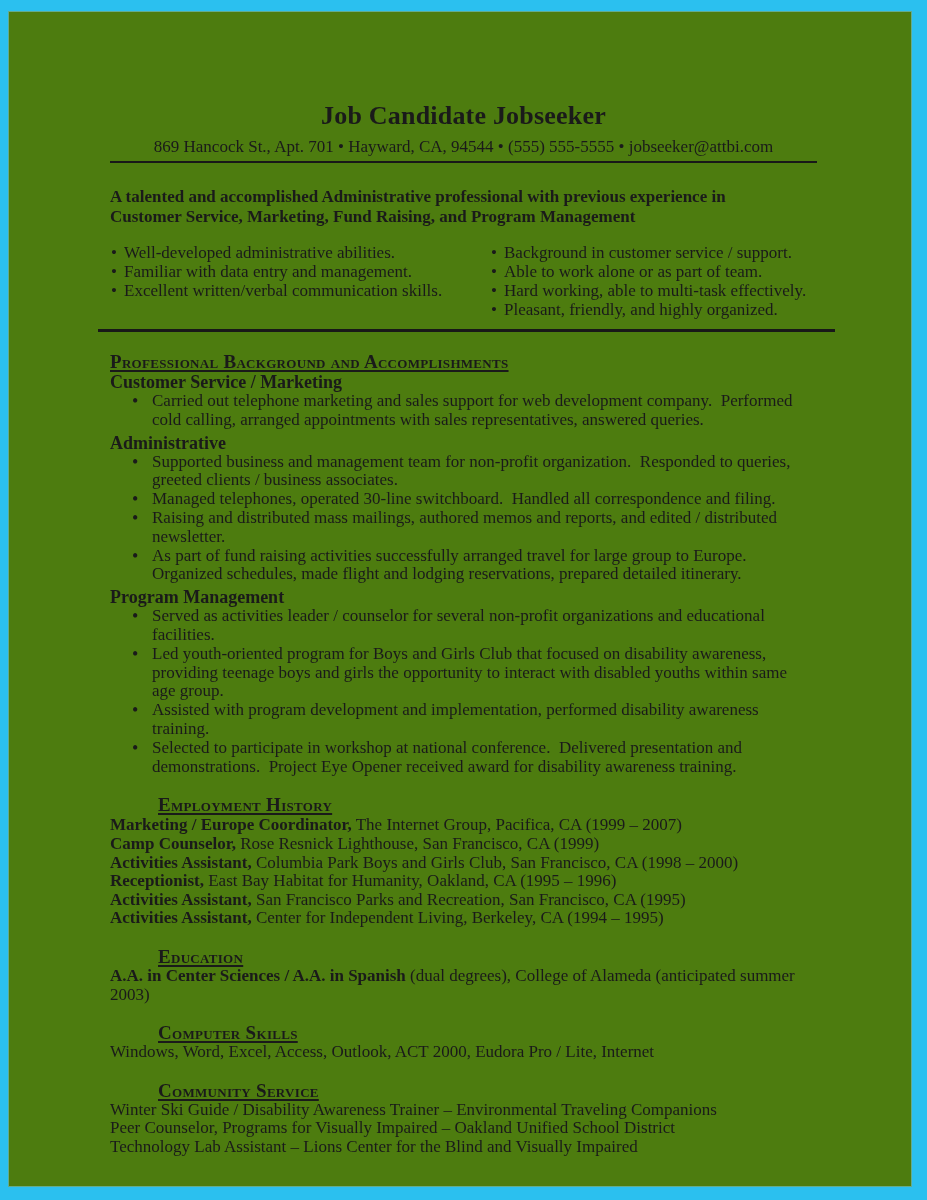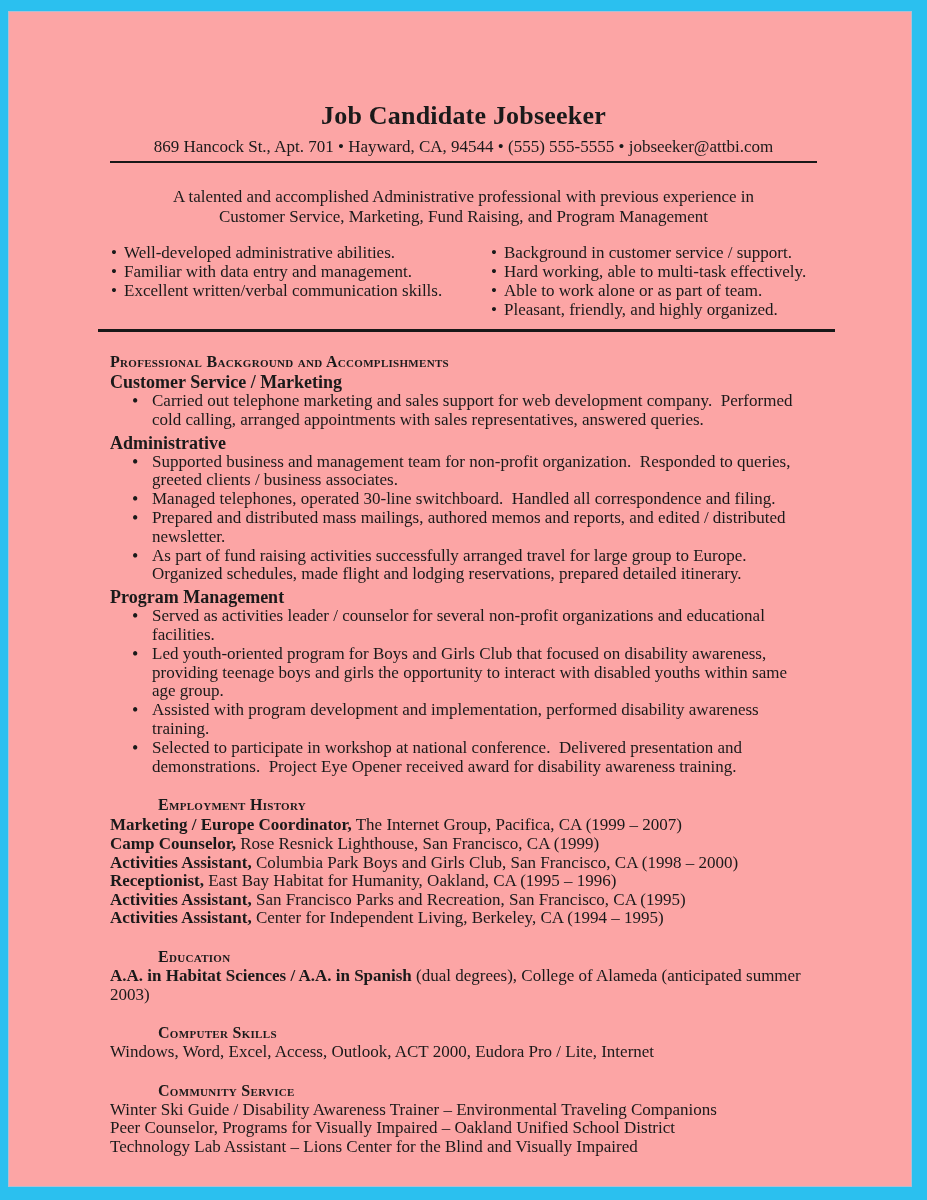--- a/index.html
+++ b/index.html
@@ -13,21 +13,21 @@
     background: #2bc0ef; 
     font-family: "Liberation Serif", "DejaVu Serif", serif;
     color: #1a1a1a;
   }
   .page {
     position: absolute;
     left: 8px;
     top: 11px;
     right: 15px;
     bottom: 13px;
-    background: #fca5a5;
+    background: #4d7c0f;
     box-shadow: inset 0 0 0 1px rgba(120,210,245,.55);
   }
   .content {
     padding: 90px 95px 0 102px;
     font-size: 17px;
     line-height: 19px;
   }
   
   .name {
     margin: 0;
@@ -43,22 +43,21 @@
     white-space: pre-wrap;
   }
   .rule1 {
     border: none;
     border-top: 2px solid #181818;
     margin: 5px 0 0 0;
   }
   
   .summary-head {
     margin: 24px 0 0 0;
-    font-weight: normal;
-    text-align: center;
+    font-weight: bold;
     line-height: 19.5px;
   }
   .cols {
     display: flex;
     margin-top: 17px;
   }
   .col-left { width: 380px; }
   .col-right { flex: 1; }
   ul.hl {
     margin: 0;
@@ -77,25 +76,26 @@
     left: 1px;
   }
   .rule2 {
     border: none;
     border-top: 3px solid #181818;
     margin: 10px -18px 0 -12px;
   }
   
   .sec-head {
     margin: 20px 0 0 0;
-    font-size: 16px;
+    font-size: 19px;
     line-height: 20px;
     font-weight: bold;
     font-variant: small-caps;
     letter-spacing: .3px;
+    text-decoration: underline;
     text-decoration-thickness: 2px;
     text-underline-offset: 2px;
   }
   .group-title {
     margin: 1px 0 0 0;
     font-size: 18px;
     line-height: 19px;
     font-weight: bold;
   }
   ul.bullets {
@@ -138,40 +138,40 @@
     <p class="summary-head"><span>A talented and accomplished Administrative professional with previous experience in</span><br><span>Customer Service, Marketing, Fund Raising, and Program Management</span></p>
 
     <div class="cols">
       <ul class="hl col-left">
         <li>Well-developed administrative abilities.</li>
         <li>Familiar with data entry and management.</li>
         <li>Excellent written/verbal communication skills.</li>
       </ul>
       <ul class="hl col-right">
         <li>Background in customer service / support.</li>
+        <li>Able to work alone or as part of team.</li>
         <li>Hard working, able to multi-task effectively.</li>
-        <li>Able to work alone or as part of team.</li>
         <li>Pleasant, friendly, and highly organized.</li>
       </ul>
     </div>
     <hr class="rule2">
 
     <section>
       <h2 class="sec-head">Professional Background and Accomplishments</h2>
 
       <h3 class="group-title">Customer Service / Marketing</h3>
       <ul class="bullets">
         <li><span class="bullet-text">Carried out telephone marketing and sales support for web development company.  Performed cold calling, arranged appointments with sales representatives, answered queries.</span></li>
       </ul>
 
       <h3 class="group-title">Administrative</h3>
       <ul class="bullets">
         <li><span class="bullet-text">Supported business and management team for non-profit organization.  Responded to queries, greeted clients / business associates.</span></li>
         <li><span class="bullet-text">Managed telephones, operated 30-line switchboard.  Handled all correspondence and filing.</span></li>
-        <li><span class="bullet-text">Prepared and distributed mass mailings, authored memos and reports, and edited / distributed newsletter.</span></li>
+        <li><span class="bullet-text">Raising and distributed mass mailings, authored memos and reports, and edited / distributed newsletter.</span></li>
         <li><span class="bullet-text">As part of fund raising activities successfully arranged travel for large group to Europe.  Organized schedules, made flight and lodging reservations, prepared detailed itinerary.</span></li>
       </ul>
 
       <h3 class="group-title">Program Management</h3>
       <ul class="bullets">
         <li><span class="bullet-text">Served as activities leader / counselor for several non-profit organizations and educational facilities.</span></li>
         <li><span class="bullet-text">Led youth-oriented program for Boys and Girls Club that focused on disability awareness, providing teenage boys and girls the opportunity to interact with disabled youths within same age group.</span></li>
         <li><span class="bullet-text">Assisted with program development and implementation, performed disability awareness training.</span></li>
         <li><span class="bullet-text">Selected to participate in workshop at national conference.  Delivered presentation and demonstrations.  Project Eye Opener received award for disability awareness training.</span></li>
       </ul>
@@ -184,21 +184,21 @@
         <p class="line"><b>Camp Counselor,</b><span> Rose Resnick Lighthouse, San Francisco, CA (1999)</span></p>
         <p class="line"><b>Activities Assistant,</b><span> Columbia Park Boys and Girls Club, San Francisco, CA (1998 – 2000)</span></p>
         <p class="line"><b>Receptionist,</b><span> East Bay Habitat for Humanity, Oakland, CA (1995 – 1996)</span></p>
         <p class="line"><b>Activities Assistant,</b><span> San Francisco Parks and Recreation, San Francisco, CA (1995)</span></p>
         <p class="line"><b>Activities Assistant,</b><span> Center for Independent Living, Berkeley, CA (1994 – 1995)</span></p>
       </div>
     </section>
 
     <section>
       <h2 class="sec-head sec-gap">Education</h2>
-      <p class="line"><b>A.A. in Habitat Sciences / A.A. in Spanish</b><span> (dual degrees), College of Alameda (anticipated summer 2003)</span></p>
+      <p class="line"><b>A.A. in Center Sciences / A.A. in Spanish</b><span> (dual degrees), College of Alameda (anticipated summer 2003)</span></p>
     </section>
 
     <section>
       <h2 class="sec-head sec-gap">Computer Skills</h2>
       <p class="line">Windows, Word, Excel, Access, Outlook, ACT 2000, Eudora Pro / Lite, Internet</p>
     </section>
 
     <section>
       <h2 class="sec-head sec-gap">Community Service</h2>
       <p class="line">Winter Ski Guide / Disability Awareness Trainer – Environmental Traveling Companions</p>

